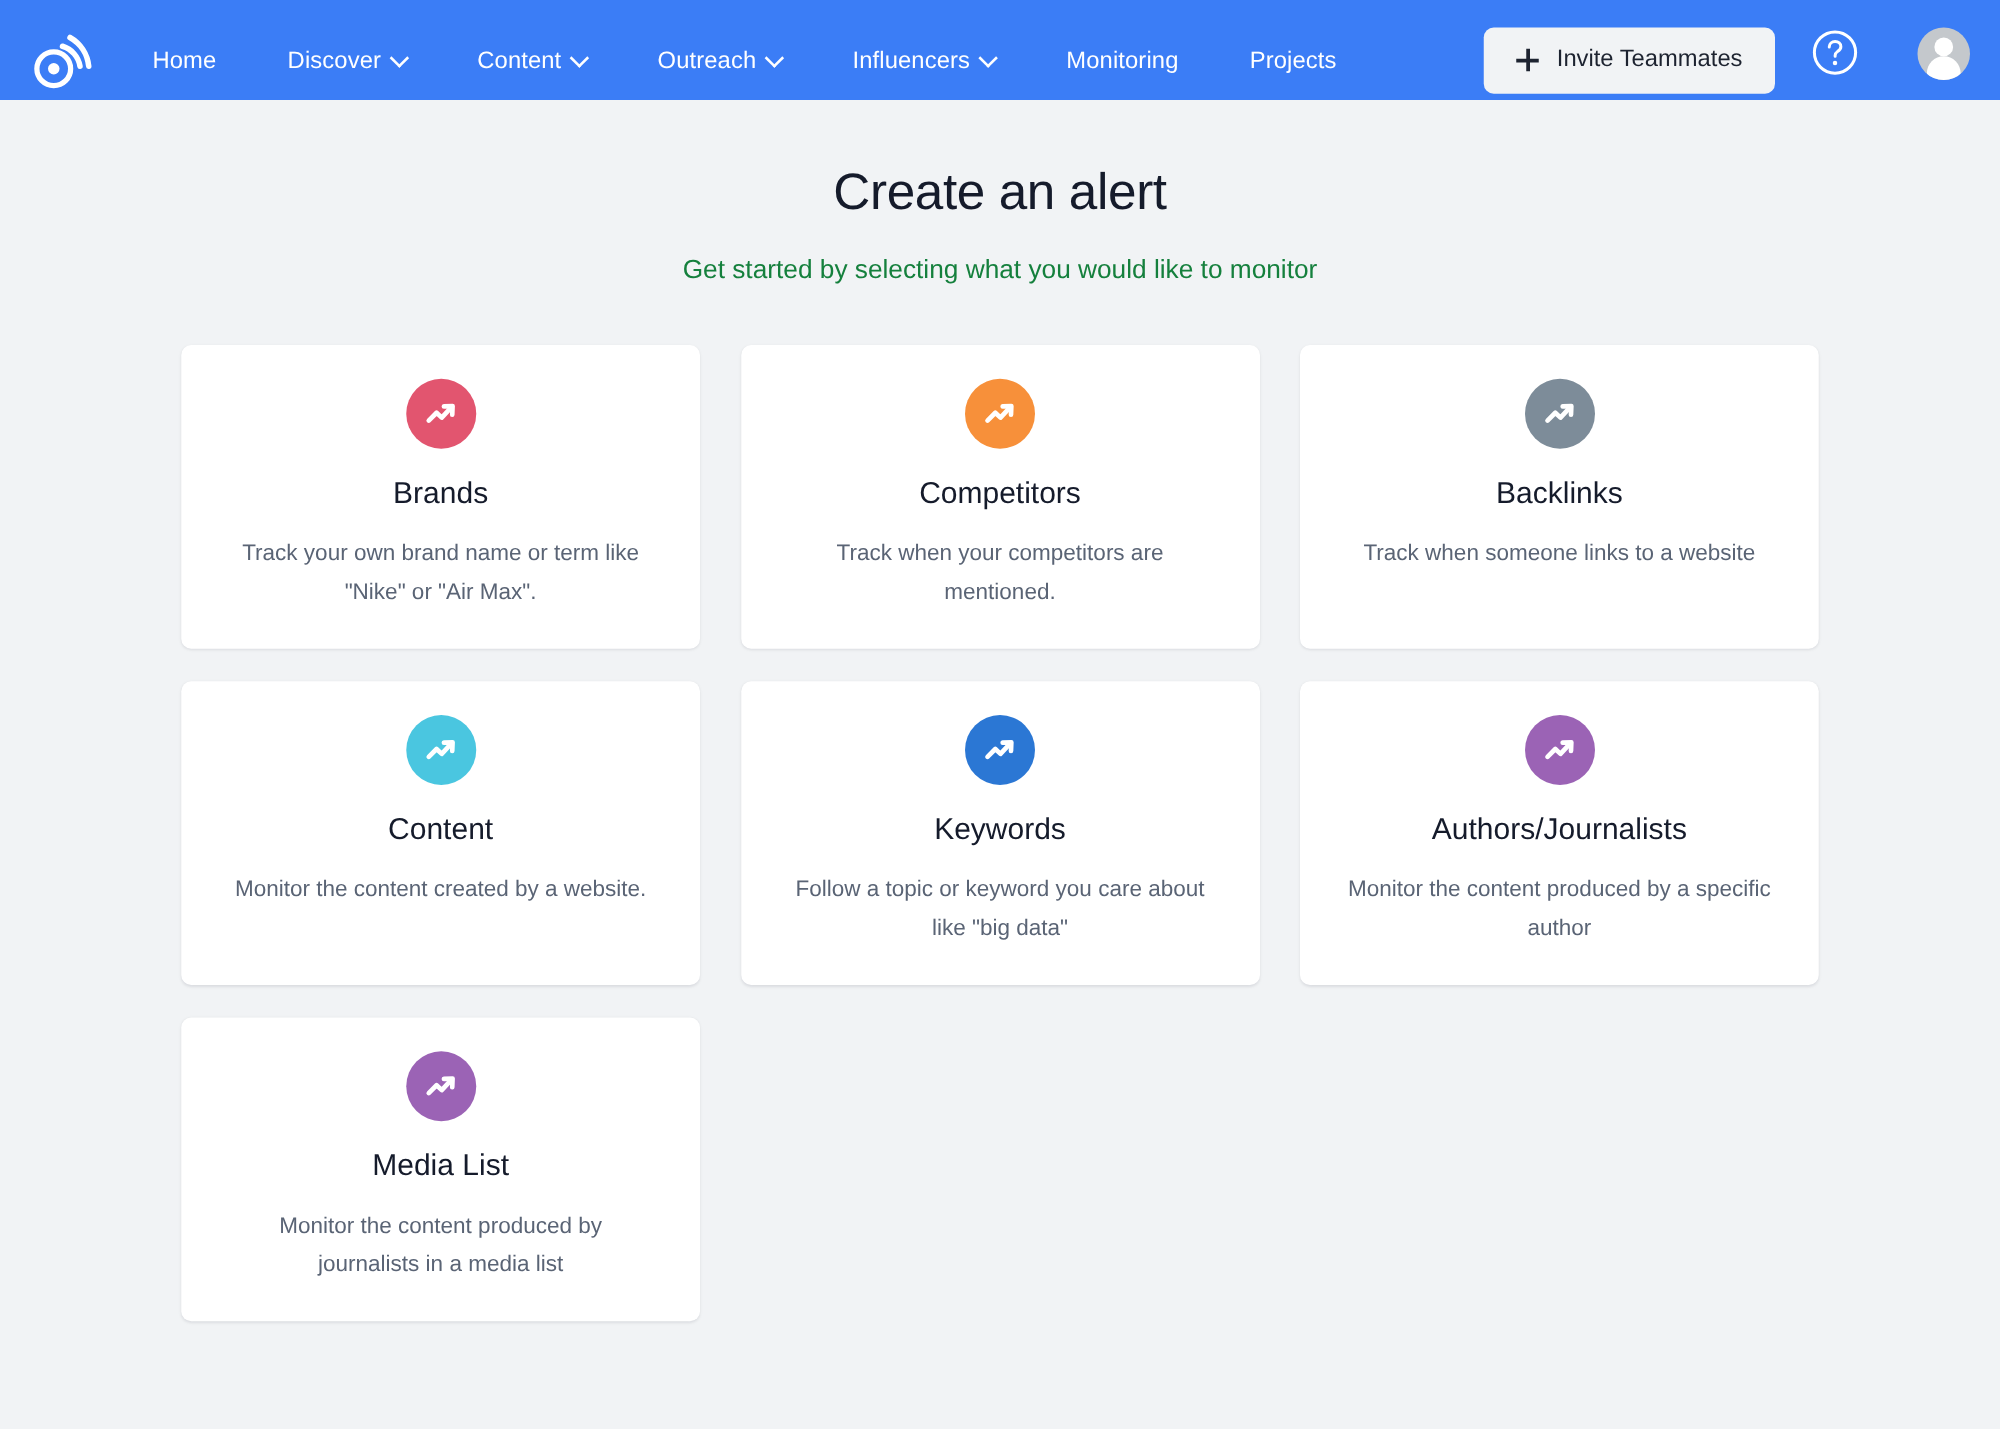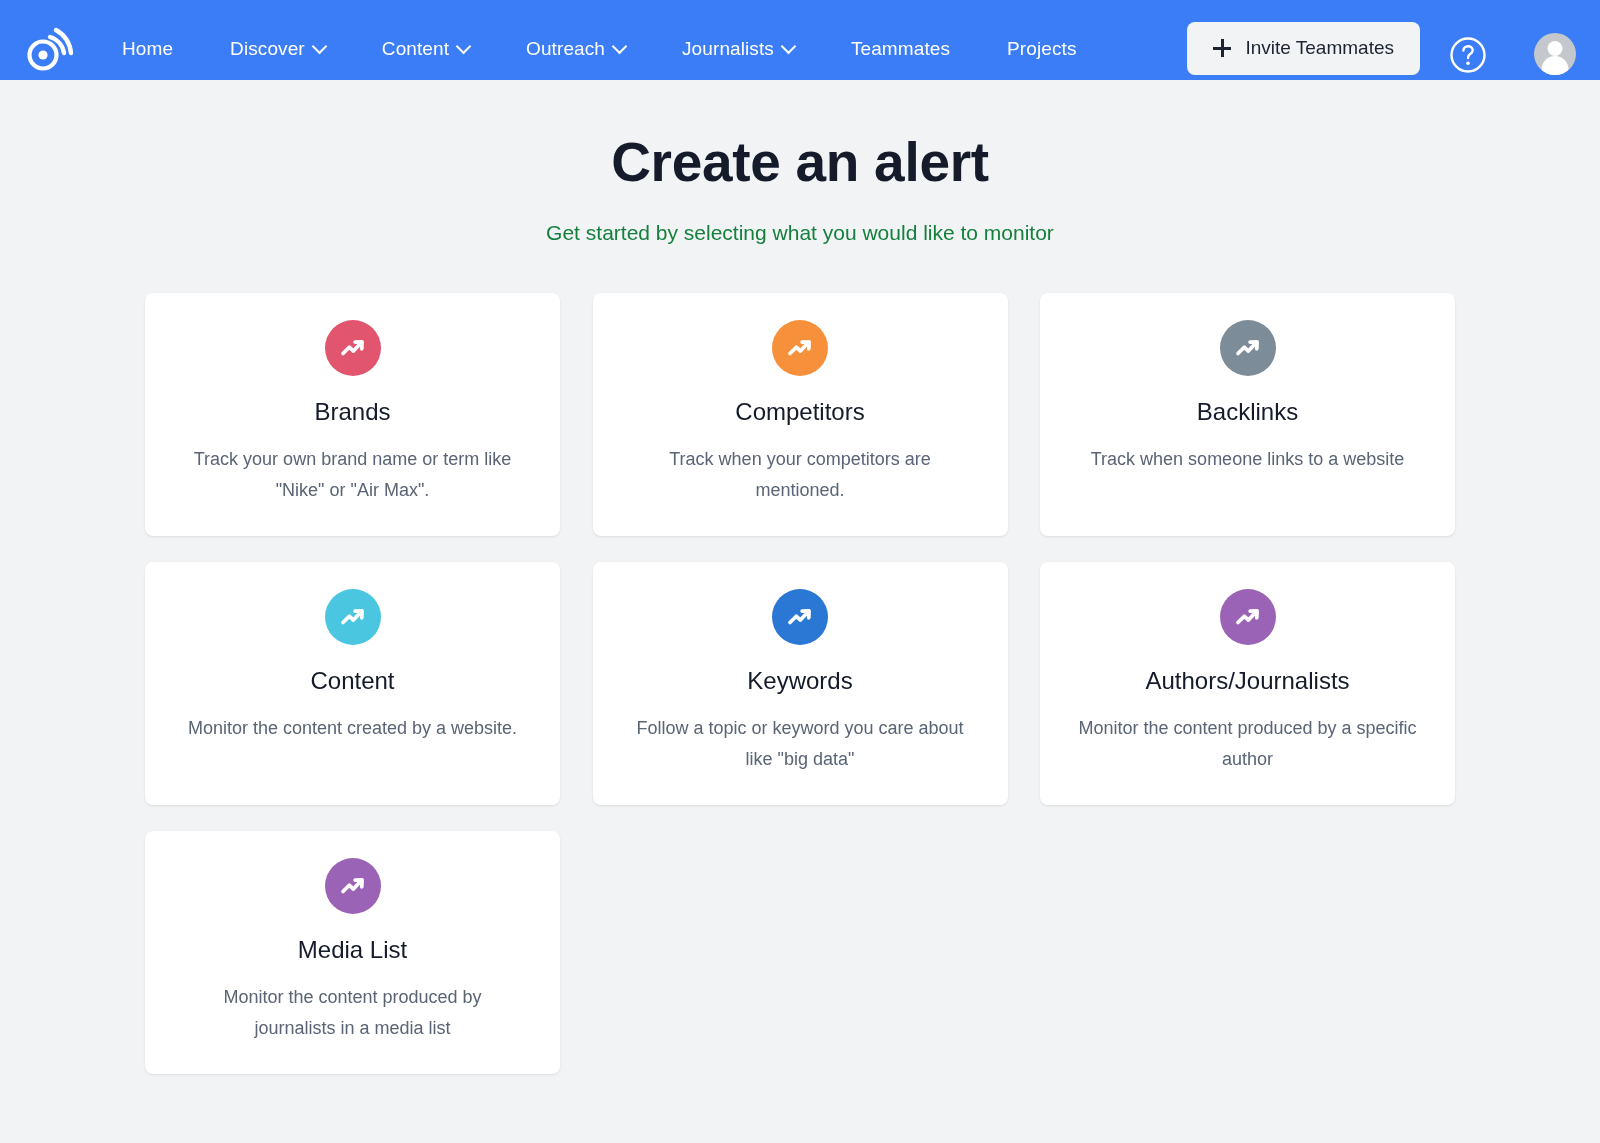--- a/index.html
+++ b/index.html
@@ -66,21 +66,21 @@
     left: 0; top: 0;
     width: 9px; height: 9px;
     border-right: 2px solid #ffffff;
     border-bottom: 2px solid #ffffff;
     transform: rotate(45deg);
   }
 
   .nav-right {
     margin-left: auto;
     display: flex;
-    align-items: flex-end;
+    align-items: flex-start;
     gap: 0;
   }
 
   .invite-btn {
     background: #f1f3f5;
     color: #1d2330;
     border: none;
     border-radius: 8px;
     height: 53px;
     padding: 0 26px;
@@ -143,22 +143,22 @@
     left: 50%; bottom: -1px;
     transform: translateX(-50%);
   }
 
   
   .page-head {
     text-align: center;
     padding-top: 50px;
   }
   .page-title {
-    font-size: 55px;
-    font-weight: bold;
+    font-size: 41px;
+    font-weight: normal;
     color: #151b2b;
     letter-spacing: -0.3px;
   }
   .page-subtitle {
     font-size: 21px;
     color: #15803d;
     margin-top: 27px;
   }
 
   
@@ -236,25 +236,25 @@
     </div>
     <div class="nav-item">
       <span>Content</span>
       <i class="chevron"></i>
     </div>
     <div class="nav-item">
       <span>Outreach</span>
       <i class="chevron"></i>
     </div>
     <div class="nav-item">
-      <span>Journalists</span>
+      <span>Influencers</span>
       <i class="chevron"></i>
     </div>
     <div class="nav-item">
-      <span>Teammates</span>
+      <span>Monitoring</span>
     </div>
     <div class="nav-item">
       <span>Projects</span>
     </div>
   </nav>
 
   <div class="nav-right">
     <button class="invite-btn">
       <i class="plus-icon"></i>
       <span>Invite Teammates</span>

